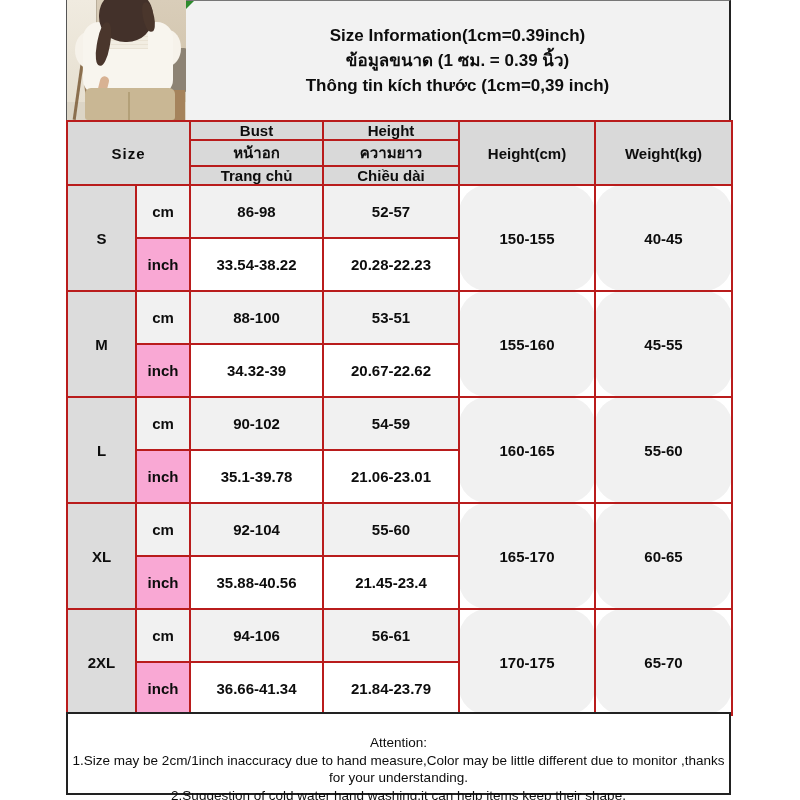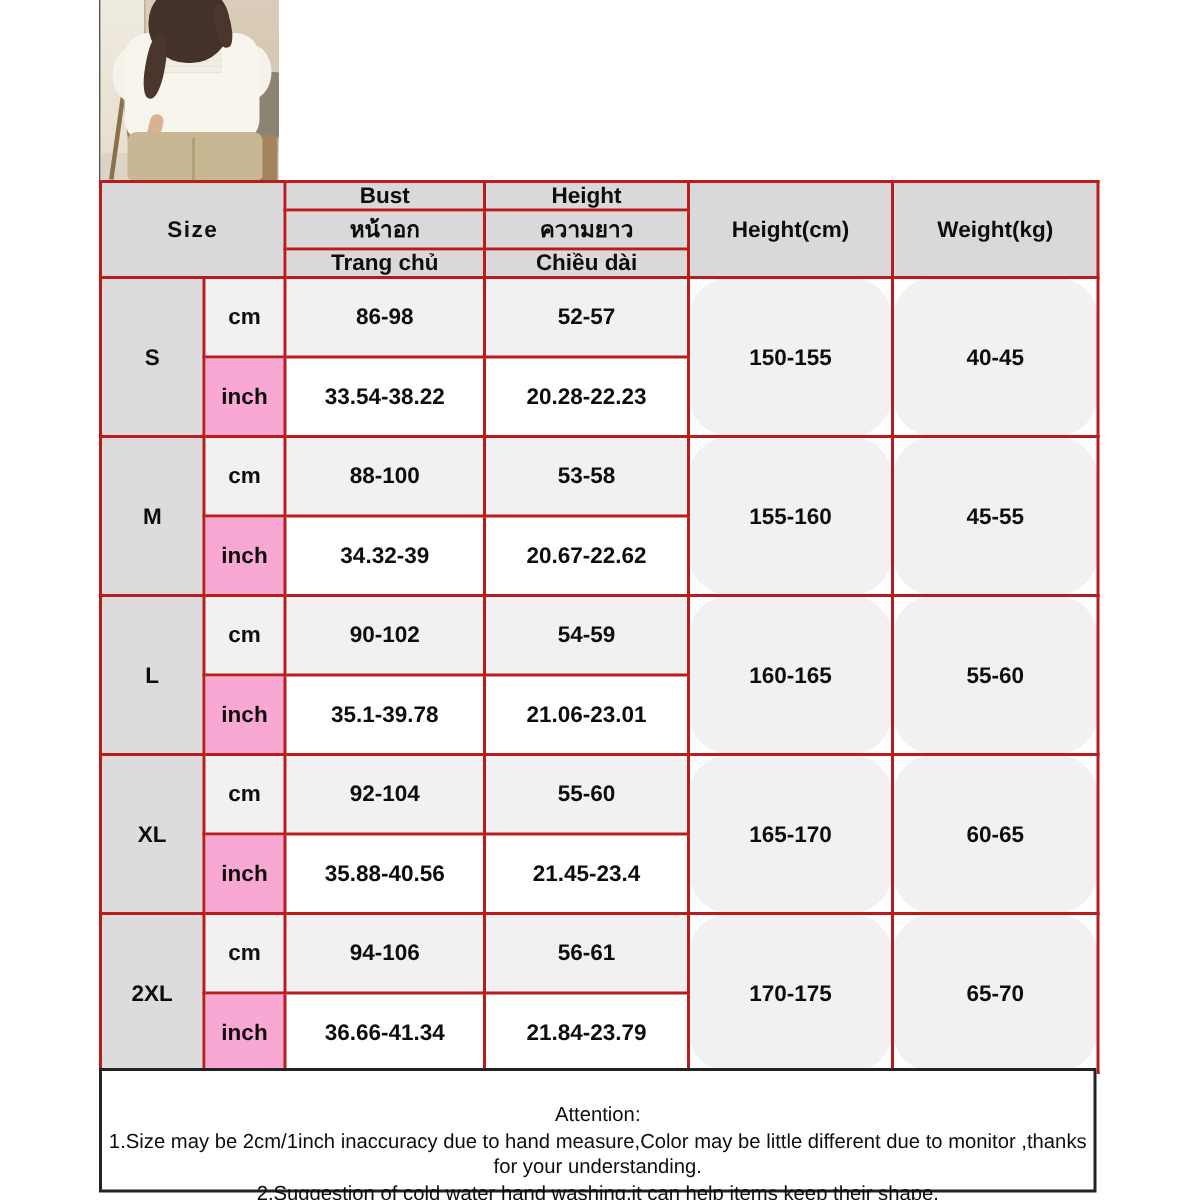--- a/index.html
+++ b/index.html
@@ -79,20 +79,26 @@
     <div class="ph-neck"></div>
     <div class="ph-smock"></div>
     <div class="ph-hair"></div>
     <div class="ph-hair-strand-l"></div>
     <div class="ph-hair-strand-r"></div>
     <div class="ph-arm"></div>
     <div class="ph-pants"></div>
     <div class="ph-crease"></div>
   </div>
 
+  <div class="title-panel">
+    <div class="corner-triangle"></div>
+    <div class="title-line">Size Information(1cm=0.39inch)</div>
+    <div class="title-line">ข้อมูลขนาด (1 ซม. = 0.39 นิ้ว)</div>
+    <div class="title-line">Thông tin kích thước (1cm=0,39 inch)</div>
+  </div>
 
   <table class="size-table">
     <colgroup>
       <col style="width:69px">
         <col style="width:54px">
         <col style="width:133px">
       <col style="width:136px">
         <col style="width:136px">
         <col style="width:137px">
     </colgroup>
@@ -125,21 +131,21 @@
       <tr class="dr">
         <td class="unit-inch thin-top">inch</td>
         <td class="val-inch thin-top">33.54-38.22</td>
         <td class="val-inch thin-top">20.28-22.23</td>
       </tr>
 
       <tr class="dr">
         <td class="size-cell" rowspan="2">M</td>
         <td class="unit-cm">cm</td>
         <td class="val-cm">88-100</td>
-        <td class="val-cm">53-58</td>
+        <td class="val-cm">53-51</td>
         <td class="hw" rowspan="2">155-160</td>
         <td class="hw" rowspan="2">45-55</td>
       </tr>
       <tr class="dr">
         <td class="unit-inch thin-top">inch</td>
         <td class="val-inch thin-top">34.32-39</td>
         <td class="val-inch thin-top">20.67-22.62</td>
       </tr>
 
       <tr class="dr">

